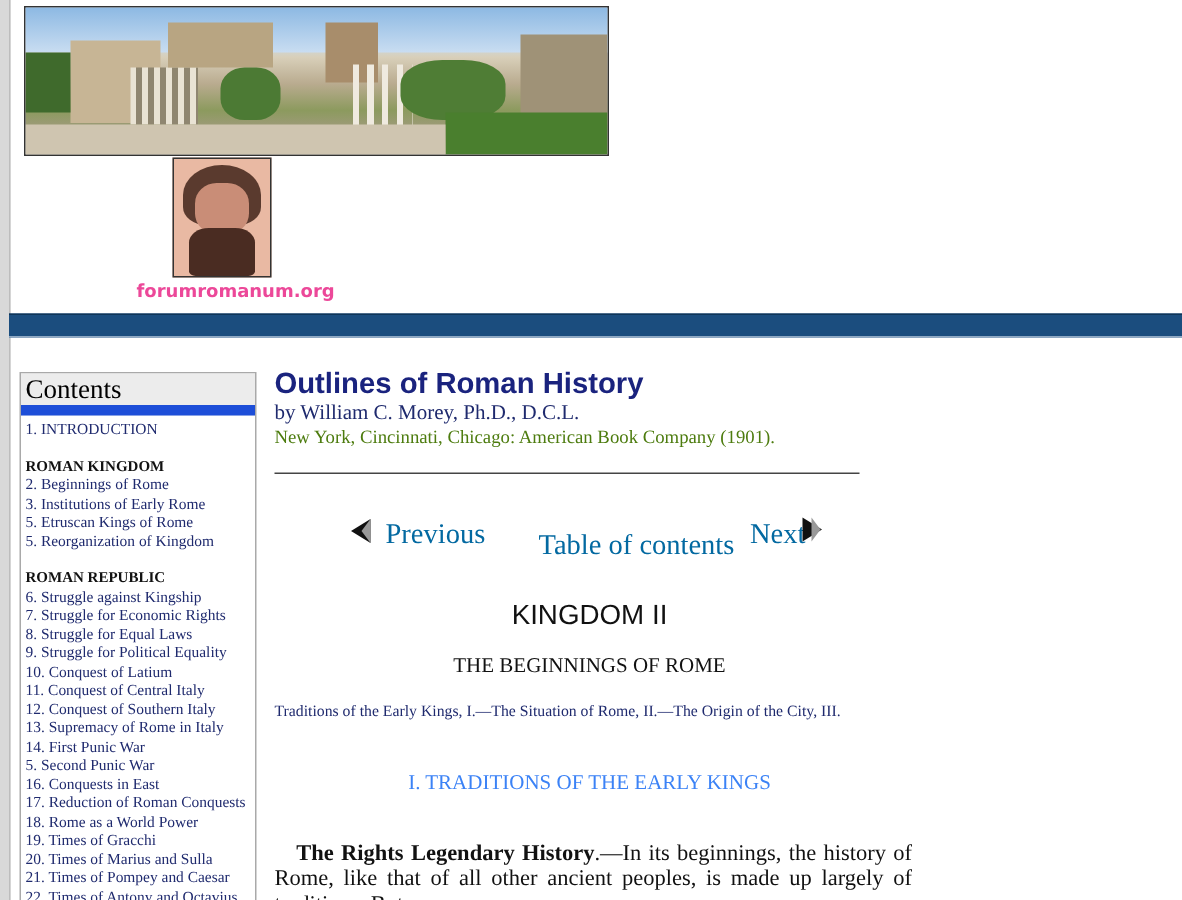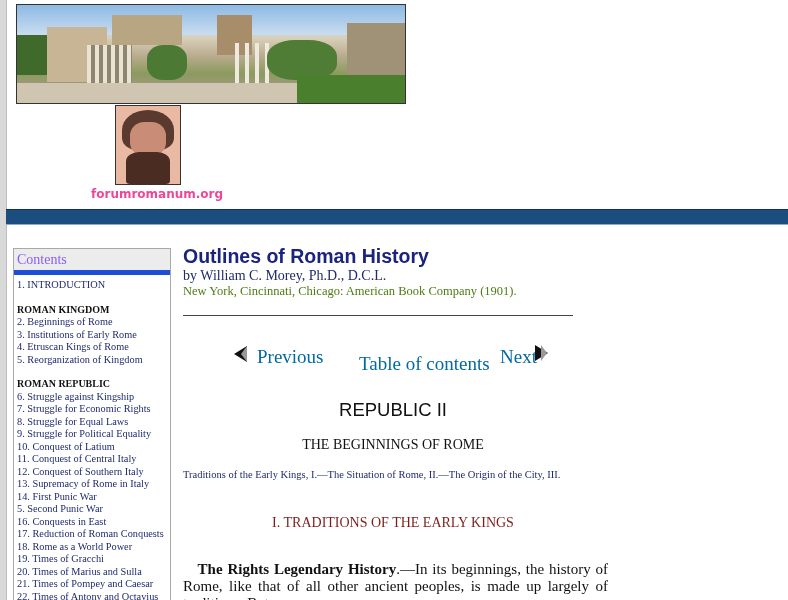--- a/index.html
+++ b/index.html
@@ -31,38 +31,38 @@
   }
   .blue-bar {
     position:absolute; left:6px; top:209px; width:782px; height:14px;
     background:#1b4d7e; border-top:1px solid #0f3558; border-bottom:1px solid #8fa9c4;
   }
   .toc {
     position:absolute; left:13px; top:248px; width:156px; height:360px;
     border:1px solid #a9a9a9; background:#fff;
   }
   .toc-head {
-    background:#ececec; border-bottom:5px solid #1d4ed8;
-    font-size:14px; color:#8b5cf6; padding:3px 3px; height:15px; line-height:15px;
+    background:#ececec; border-bottom:7px solid #1d4ed8;
+    font-size:18px; color:#000000; padding:3px 3px; height:15px; line-height:15px;
   }
   .toc-list { padding:4px 3px; font-size:10.3px; line-height:12.5px; color:#1f2a6e; }
   .toc-list .sec { color:#111; font-weight:bold; margin-top:12px; font-size:10px; }
   .toc-list .it { white-space:nowrap; cursor:pointer; }
   .main { position:absolute; left:183px; top:245px; width:430px; }
   .title { font-family:"Liberation Sans", sans-serif; font-size:19.5px; color:#1a237e; margin:0; line-height:22px; }
   .author { font-size:14px; color:#1f2a6e; line-height:16px; margin-top:1px; }
   .publisher { font-size:12.5px; color:#4d7c0f; line-height:15px; }
   .rule { position:absolute; left:0; top:70px; width:390px; height:1px; background:#444; }
   .nav { position:absolute; left:0; top:98px; width:430px; height:30px; }
   .nav a { color:#0369a1; font-weight:normal; font-size:19px; text-decoration:none; position:absolute; }
   .arrow { position:absolute; width:0; height:0; }
   .chapter { position:absolute; top:154px; left:0; width:420px; text-align:center; font-family:"Liberation Sans", sans-serif; font-size:18.5px; color:#111; }
   .chapter-title { position:absolute; top:192px; left:0; width:420px; text-align:center; font-size:14px; color:#111; }
   .chapter-sub { position:absolute; top:224px; left:0; width:420px; text-align:left; font-size:10.5px; color:#1f2a6e; }
-  .section-title { position:absolute; top:270px; left:0; width:420px; text-align:center; font-size:14px; color:#7f1d1d; }
+  .section-title { position:absolute; top:270px; left:0; width:420px; text-align:center; font-size:14px; color:#3b82f6; }
   .para { position:absolute; top:316px; left:0; width:425px; font-size:15px; line-height:17px; color:#111; text-align:justify; }
   .para b { font-weight:bold; }
 </style>
 </head>
 <body>
 
 <div class="left-rail"></div>
 
 <div class="banner">
   <div class="b" style="left:0;top:0;width:388px;height:30px;background:linear-gradient(#8db9e3,#c9ddf1);"></div>
@@ -90,21 +90,21 @@
 <div class="blue-bar"></div>
 
 <div class="toc">
   <div class="toc-head">Contents</div>
   <div class="toc-list">
     <div class="it">1. INTRODUCTION</div>
 
     <div class="sec">ROMAN KINGDOM</div>
     <div class="it">2. Beginnings of Rome</div>
     <div class="it">3. Institutions of Early Rome</div>
-    <div class="it">4. Etruscan Kings of Rome</div>
+    <div class="it">5. Etruscan Kings of Rome</div>
     <div class="it">5. Reorganization of Kingdom</div>
 
     <div class="sec">ROMAN REPUBLIC</div>
     <div class="it">6. Struggle against Kingship</div>
     <div class="it">7. Struggle for Economic Rights</div>
     <div class="it">8. Struggle for Equal Laws</div>
     <div class="it">9. Struggle for Political Equality</div>
     <div class="it">10. Conquest of Latium</div>
     <div class="it">11. Conquest of Central Italy</div>
     <div class="it">12. Conquest of Southern Italy</div>
@@ -130,21 +130,21 @@
   <div class="nav">
     <span class="arrow" style="left:51px;top:3px;border-top:8px solid transparent;border-bottom:8px solid transparent;border-right:13px solid #111;"></span>
     <span class="arrow" style="left:58px;top:3px;border-top:8px solid transparent;border-bottom:8px solid transparent;border-right:6px solid #999;"></span>
     <a style="left:74px;top:3px;">Previous</a>
     <a style="left:176px;top:10px;">Table of contents</a>
     <a style="left:317px;top:3px;">Next</a>
     <span class="arrow" style="left:352px;top:2px;border-top:8px solid transparent;border-bottom:8px solid transparent;border-left:13px solid #111;"></span>
     <span class="arrow" style="left:358px;top:2px;border-top:8px solid transparent;border-bottom:8px solid transparent;border-left:6px solid #999;"></span>
   </div>
 
-  <div class="chapter">REPUBLIC II</div>
+  <div class="chapter">KINGDOM II</div>
   <div class="chapter-title">THE BEGINNINGS OF ROME</div>
   <div class="chapter-sub">Traditions of the Early Kings, I.—The Situation of Rome, II.—The Origin of the City, III.</div>
   <div class="section-title">I. TRADITIONS OF THE EARLY KINGS</div>
 
   <div class="para">
     &nbsp;&nbsp;&nbsp;<b>The Rights Legendary History</b><span>.—In its beginnings, the history of Rome, like that of all other ancient peoples, is made up largely of traditions. But</span>
   </div>
 </div>
 
 </body></html>

